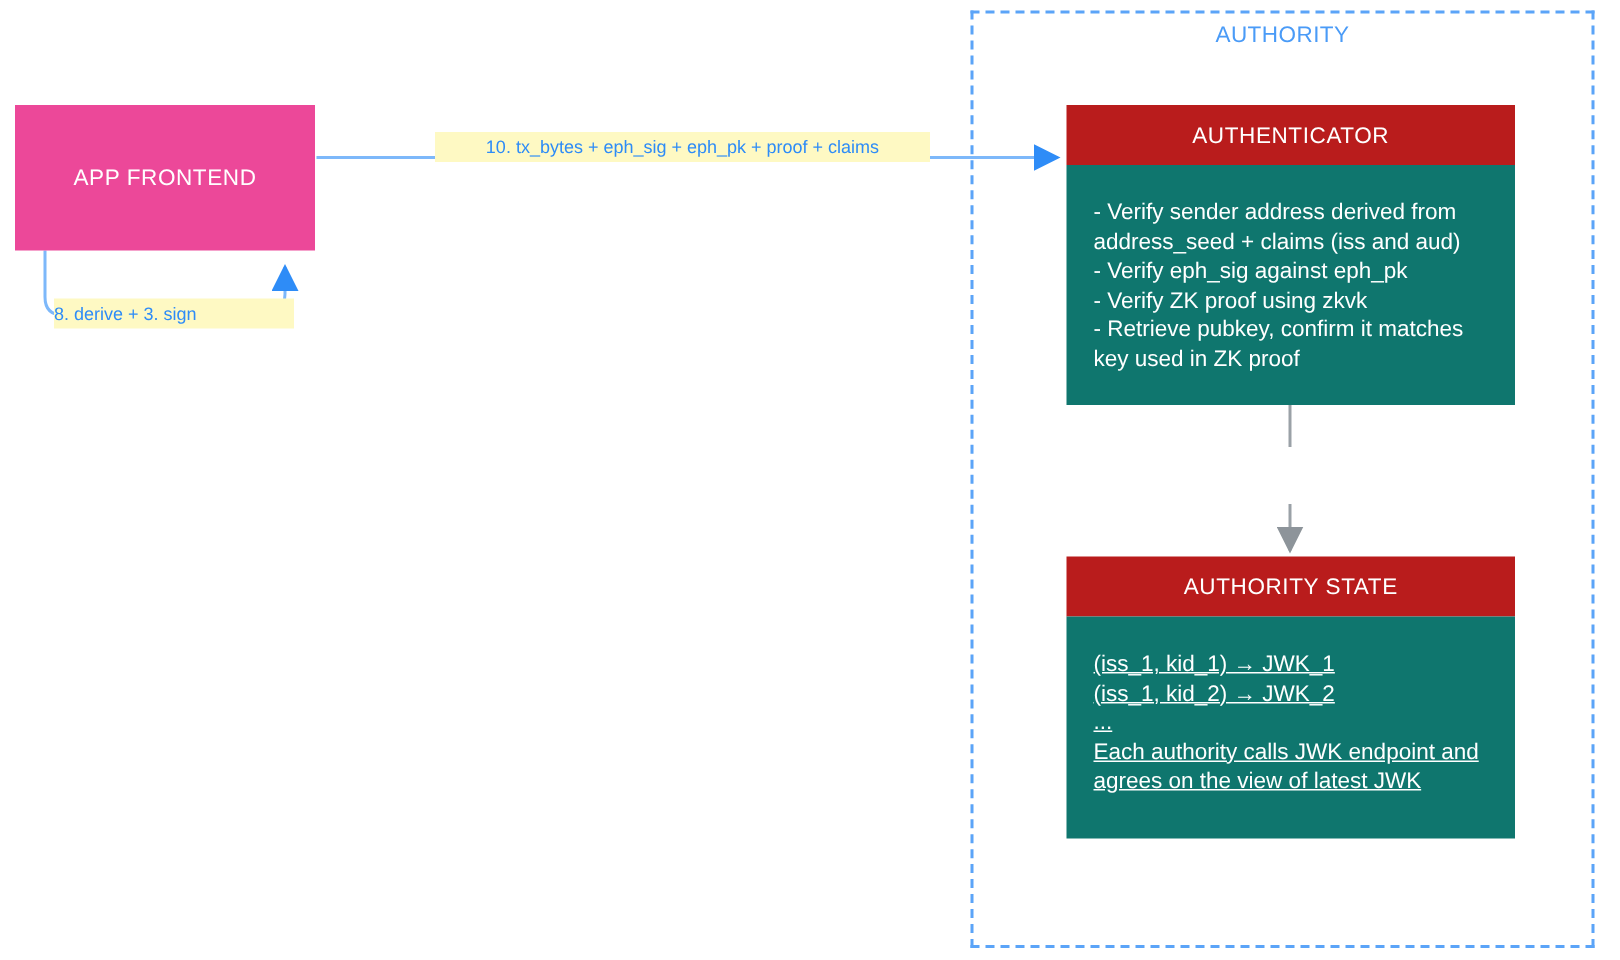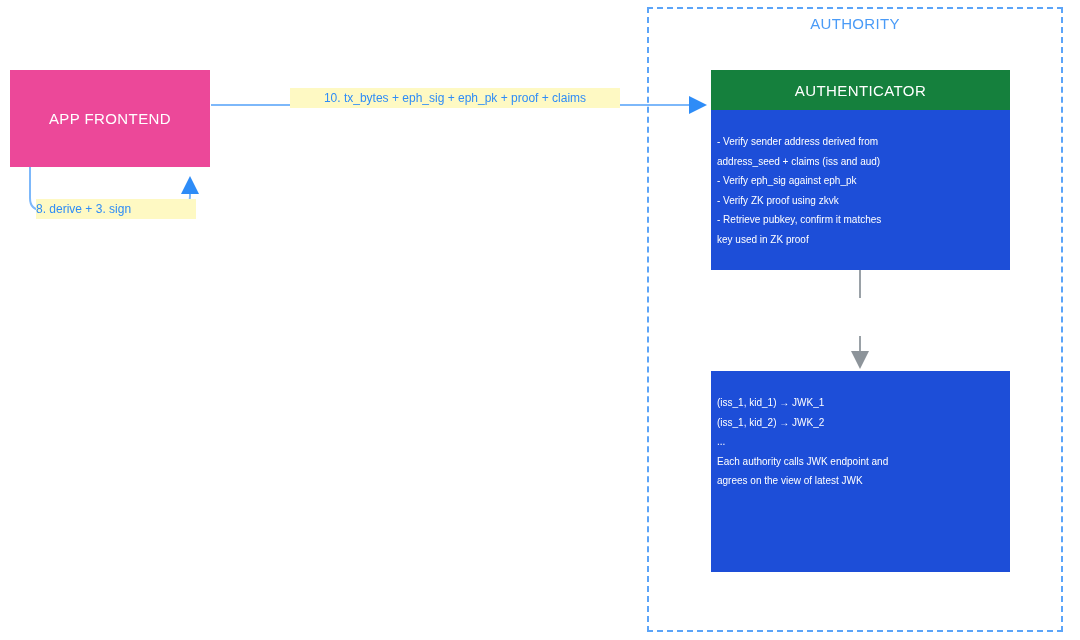--- a/index.html
+++ b/index.html
@@ -39,37 +39,37 @@
     font-size: 15px;
     letter-spacing: 0.3px;
   }
 
   
   .node {
     position: absolute;
     box-sizing: border-box;
   }
   .node-header {
-    background: #15803d;
+    background: #b91c1c;
     color: #ffffff;
     font-size: 15px;
     letter-spacing: 0.4px;
     display: flex;
     align-items: center;
     justify-content: center;
     height: 40px;
     width: 100%;
     box-sizing: border-box;
   }
   .node-body {
-    background: #1d4ed8;
+    background: #0f766e;
     color: #ffffff;
-    font-size: 10px;
+    font-size: 15px;
     line-height: 19.5px;
-    padding: 22px 6px 10px 6px;
+    padding: 22px 6px 10px 18px;
     box-sizing: border-box;
     white-space: pre-wrap;
   }
 
   
   .plain-box {
     position: absolute;
     background: #ec4899;
     color: #ffffff;
     display: flex;
@@ -78,21 +78,21 @@
     font-size: 15px;
     letter-spacing: 0.4px;
     box-sizing: border-box;
   }
 
   
   #app-frontend   { left: 10px;  top: 70px;  width: 200px; height: 97px; }
   #authenticator  { left: 711px; top: 70px;  width: 299px; }
   #authenticator .node-body { height: 160px; }
   #authority-state{ left: 711px; top: 371px; width: 299px; }
-  #authority-state .node-body { height: 201px; }
+  #authority-state .node-body { height: 148px; text-decoration: underline; }
 
   
   #connectors {
     position: absolute;
     left: 0;
     top: 0;
     width: 1080px;
     height: 640px;
     pointer-events: none;
   }
@@ -165,20 +165,21 @@
     <div class="node-header">AUTHENTICATOR</div>
     <div class="node-body">- Verify sender address derived from
 address_seed + claims (iss and aud)
 - Verify eph_sig against eph_pk
 - Verify ZK proof using zkvk
 - Retrieve pubkey, confirm it matches
 key used in ZK proof</div>
   </div>
 
   <div id="authority-state" class="node">
+    <div class="node-header">AUTHORITY STATE</div>
     <div class="node-body">(iss_1, kid_1) → JWK_1
 (iss_1, kid_2) → JWK_2
 ...
 Each authority calls JWK endpoint and
 agrees on the view of latest JWK</div>
   </div>
 
   <div id="label-tx" class="edge-label blue">10. tx_bytes + eph_sig + eph_pk + proof + claims</div>
 
   <div id="label-derive-sign" class="edge-label blue">8. derive + 3. sign</div>

